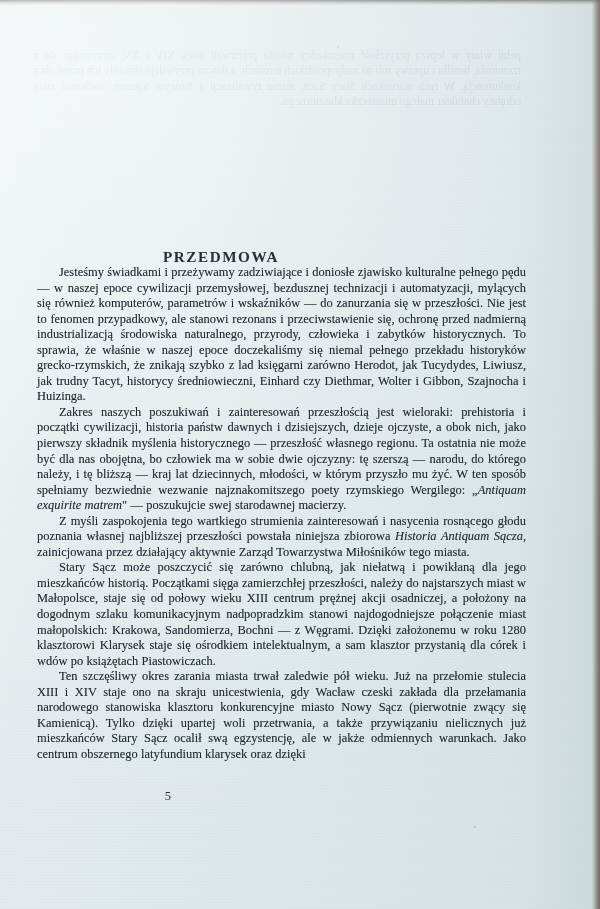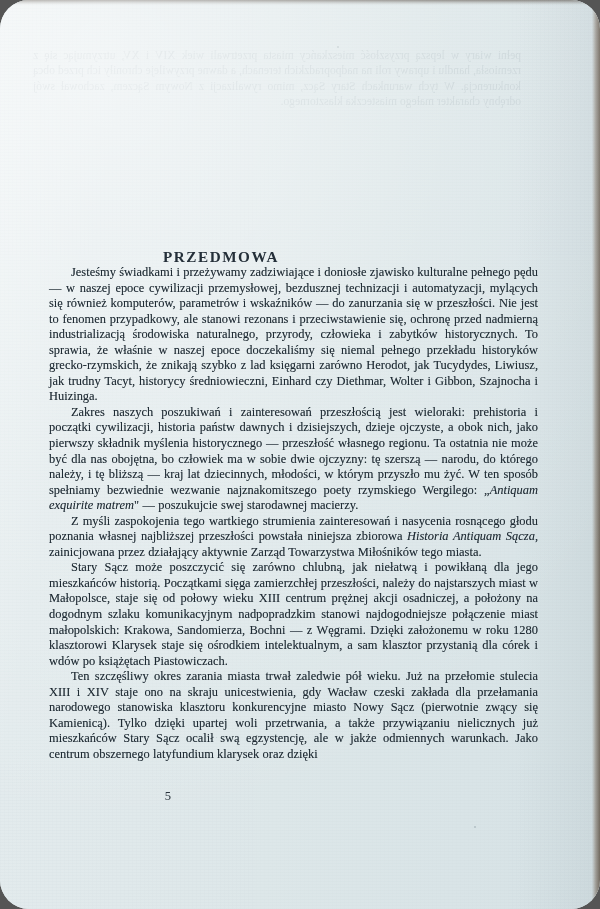--- a/index.html
+++ b/index.html
@@ -8,21 +8,20 @@
     background: #555;
   }
 
   #page {
     position: relative;
     width: 600px;
     height: 909px;
     overflow: hidden;
     background: #dfe8ea;
     font-family: "Liberation Serif", "DejaVu Serif", serif;
-    border-radius: 29px;
   }
 
   
   #paper-bg {
     position: absolute;
     inset: 0;
     background:
       linear-gradient(100deg, #eef3f4 0%, #e3ebed 18%, #dde7e9 55%, #d9e4e7 80%, #d6e2e5 100%);
   }
 
@@ -99,21 +98,21 @@
     left: 130px;
     font-size: 15.2px;
     letter-spacing: 1.55px;
     color: #242f39;
     white-space: nowrap;
   }
 
   #body-text {
     position: absolute;
     top: 265px;
-    left: 16px;
+    left: 4px;
     width: 489px;
   }
 
   p.para {
     margin: 0;
     text-indent: 22px;
     text-align: justify;
     font-size: 12.45px;
     line-height: 15.55px;
     color: #1e2a33;

